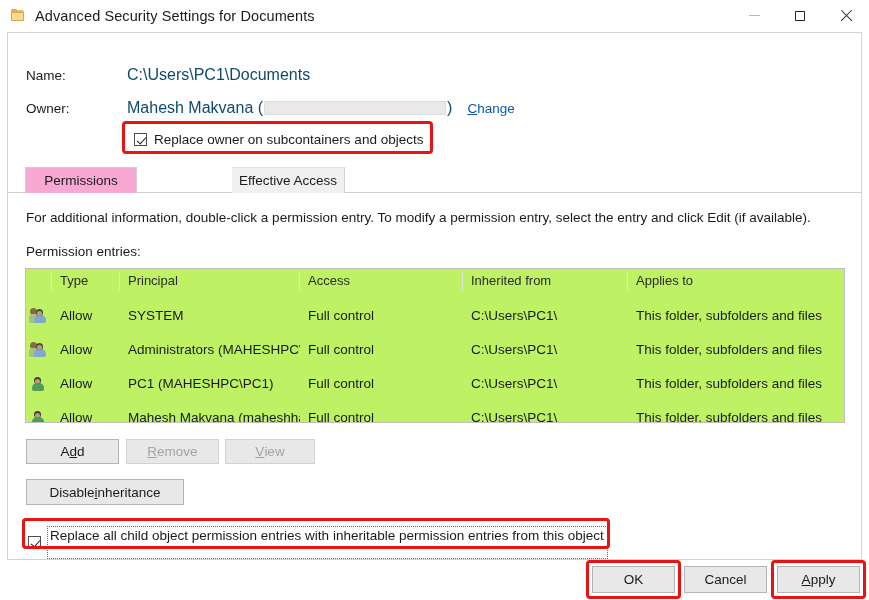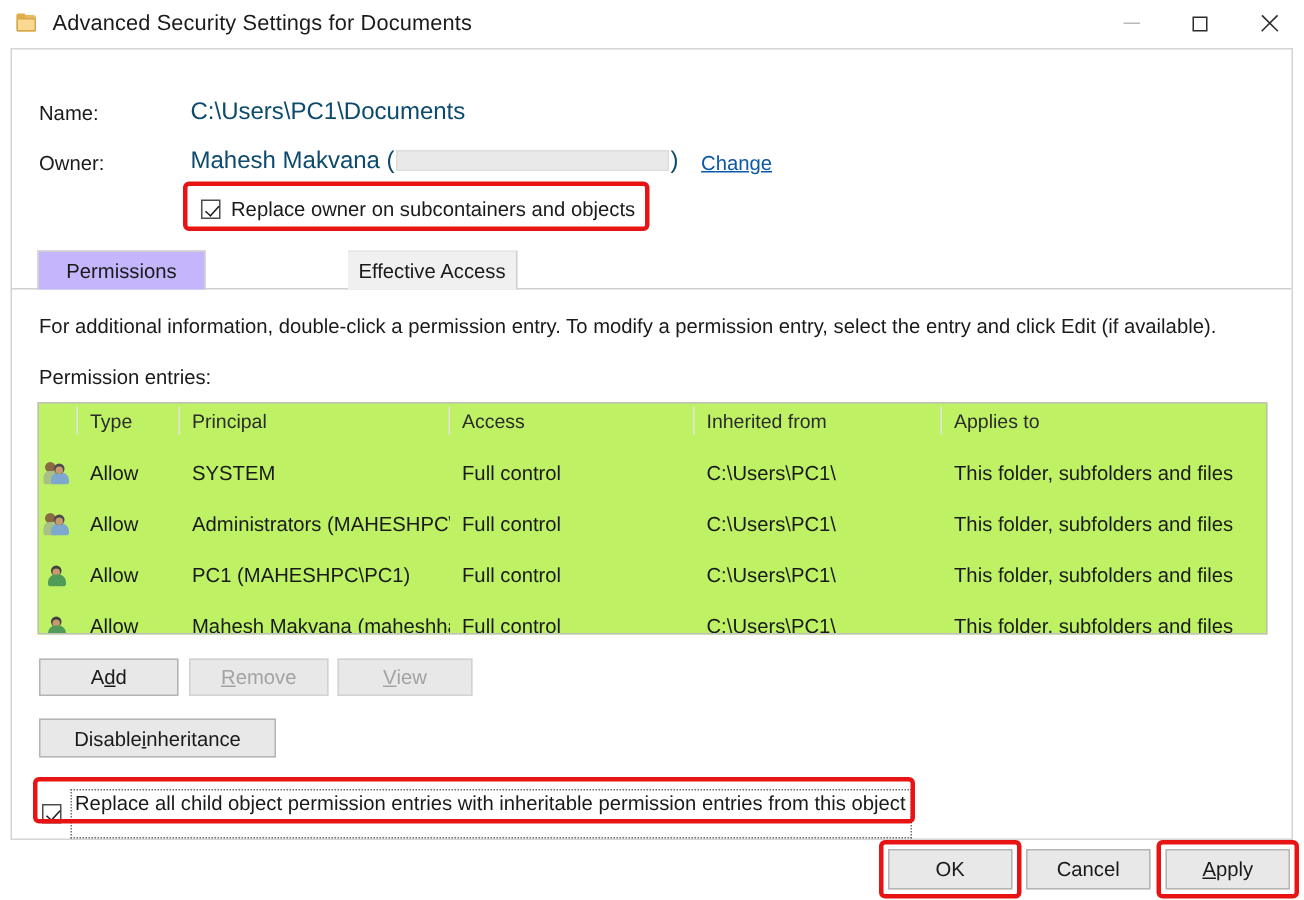--- a/index.html
+++ b/index.html
@@ -145,21 +145,21 @@
     margin: 0 1px;
   }
   .link {
     color: #0b58a8;
     text-decoration: none;
     font-size: 13.5px;
     margin-left: 15px;
     cursor: pointer;
   }
   .link u { text-decoration: underline; }
-  .link span.rest { text-decoration: underline; }
+  .link span.rest { }
 
   
   .cbox {
     width: 13px;
     height: 13px;
     border: 1px solid #4d4d4d;
     background: #ffffff;
     box-sizing: border-box;
     position: relative;
     flex: none;
@@ -221,21 +221,21 @@
     top: 0;
     height: 26px;
     display: flex;
     align-items: center;
     justify-content: center;
     font-size: 13.5px;
     color: #1a1a1a;
     box-sizing: border-box;
   }
   .tab.active {
-    background: #c4b5fd;
+    background: #f9a8d4;
     border-left: 1px solid #d0d0d0;
     border-right: 1px solid #d0d0d0;
     border-top: 1px solid #d0d0d0;
     z-index: 3;
   }
   .tab.inactive {
     background: #f0f0f0;
     border-right: 1px solid #d0d0d0;
     border-top: 1px solid #e5e5e5;
     z-index: 1;

